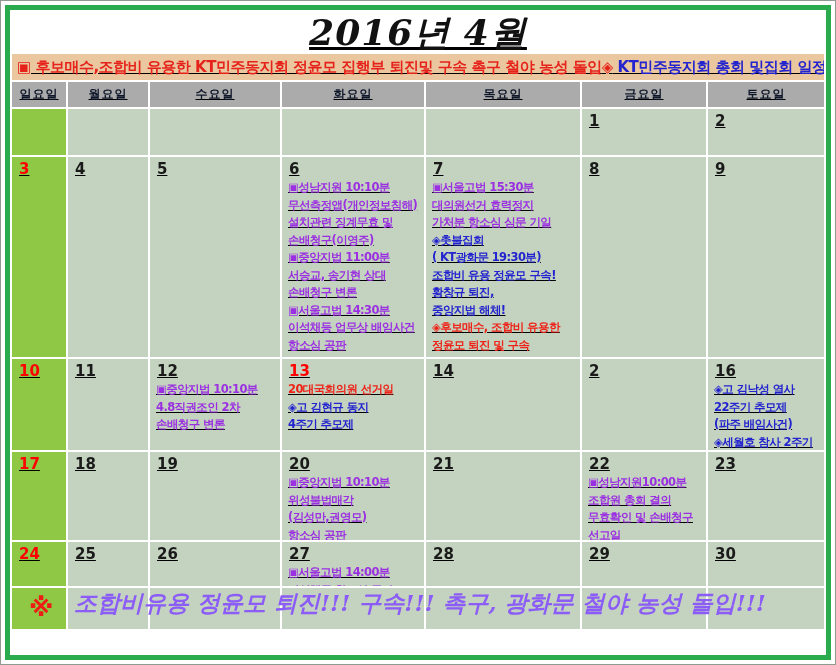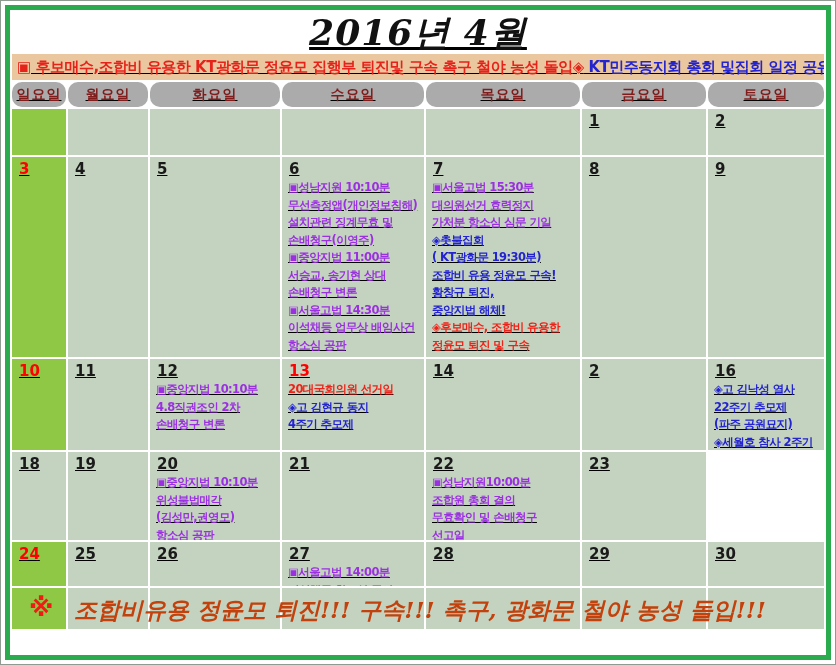--- a/index.html
+++ b/index.html
@@ -32,63 +32,63 @@
   
   .cal{background:#fff;margin-top:2px;}
   .row{
     display:grid;
     grid-template-columns:54px 80px 130px 142px 154px 124px 116px;
     column-gap:2px;margin-bottom:2px;
   }
   .header-row{height:25px;}
   .hcell{
     background:#ababab;display:flex;align-items:center;justify-content:center;
-    font-weight:bold;font-size:14px;color:#7f1d1d;letter-spacing:1px;border-radius:10px;
+    font-weight:bold;font-size:12px;color:#0f172a;letter-spacing:1px;
   }
   .wrow0{height:46px}.wrow1{height:200px}.wrow2{height:91px}.wrow3{height:88px}.wrow4{height:44px}
   .cell{background:#c4d3bf;overflow:hidden;}
   .cell.sun{background:#8fc845;}
   .date{font-weight:bold;font-size:15px;color:#1a1a1a;padding:3px 0 0 7px;}
   .date.red{color:#ff0000;}
   .events{padding:1px 8px 0 6px;font-weight:bold;font-size:11.5px;line-height:17.5px;letter-spacing:-0.6px;white-space:nowrap;}
   .ev-purple{color:#9b2fe2;}
   .ev-blue{color:#2323cf;}
   .ev-red{color:#ee2218;}
   
   .banner-row{height:41px;position:relative;margin-bottom:0;}
   .banner-sym{
     position:absolute;left:17px;top:5px;z-index:2;
     color:#ee1c14;font-weight:bold;font-size:25px;
   }
   .banner-text{
-    position:absolute;left:62px;top:7px;z-index:2;white-space:nowrap;
+    position:absolute;left:62px;top:0;z-index:2;white-space:nowrap;
     font-family:"DejaVu Serif","Liberation Serif",serif;
-    font-style:italic;font-weight:bold;font-size:23px;color:#c2410c;
+    font-style:italic;font-weight:bold;font-size:23px;color:#8b5cf6;
     letter-spacing:0px;
   }
 </style>
 </head>
 <body>
 
 <div class="page">
   <div class="frame">
 
     <div class="title-bar">
       <span>2016년 4월</span>
     </div>
 
-    <div class="subtitle-bar"><span class="sub-red">▣ 후보매수,조합비 유용한 KT광화문 정윤모 집행부 퇴진및 구속 촉구 철야 농성 돌입</span><span class="sub-red">◈</span><span class="sub-blue"> KT민주동지회 총회 및집회 일정 공유</span>
+    <div class="subtitle-bar"><span class="sub-red">▣ 후보매수,조합비 유용한 KT민주동지회 정윤모 집행부 퇴진및 구속 촉구 철야 농성 돌입</span><span class="sub-red">◈</span><span class="sub-blue"> KT민주동지회 총회 및집회 일정 공유</span>
     </div>
 
     <div class="cal">
       <div class="row header-row" id="dayHeaderRow">
           <div class="hcell">일요일</div>
           <div class="hcell">월요일</div>
+          <div class="hcell">수요일</div>
           <div class="hcell">화요일</div>
-          <div class="hcell">수요일</div>
           <div class="hcell">목요일</div>
           <div class="hcell">금요일</div>
           <div class="hcell">토요일</div>
         </div>
       <div id="weeksContainer">
           <div class="row wrow0">
             <div class="cell sun"></div>
             <div class="cell"></div>
             <div class="cell"></div>
             <div class="cell"></div>
@@ -175,27 +175,30 @@
               <div class="date">14</div>
             </div>
             <div class="cell">
               <div class="date">2</div>
             </div>
             <div class="cell">
               <div class="date">16</div>
               <div class="events">
                 <div class="ev-blue">◈고 김낙성 열사</div>
                 <div class="ev-blue">22주기 추모제</div>
-                <div class="ev-blue">(파주 공원묘지)</div>
+                <div class="ev-blue">(파주 배임사건)</div>
                 <div class="ev-blue">◈세월호 참사 2주기</div>
                 <div class="ev-blue">추모행사</div>
               </div>
             </div>
           </div>
           <div class="row wrow3">
+            <div class="cell sun">
+              <div class="date red">17</div>
+            </div>
             <div class="cell">
               <div class="date">18</div>
             </div>
             <div class="cell">
               <div class="date">19</div>
             </div>
             <div class="cell">
               <div class="date">20</div>
               <div class="events">
                 <div class="ev-purple">▣중앙지법 10:10분</div>

